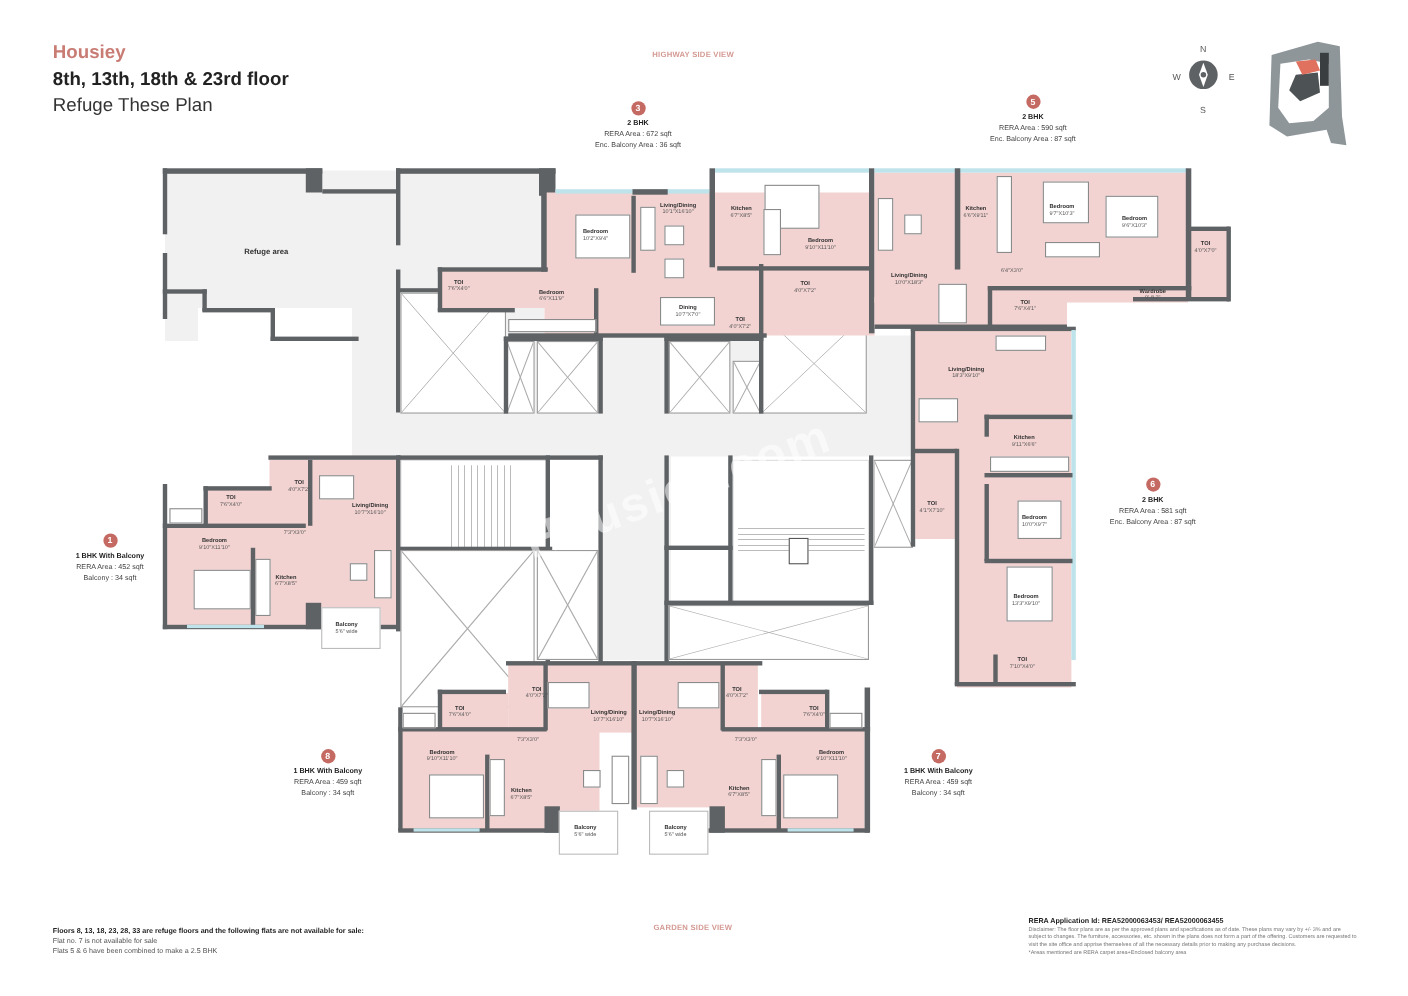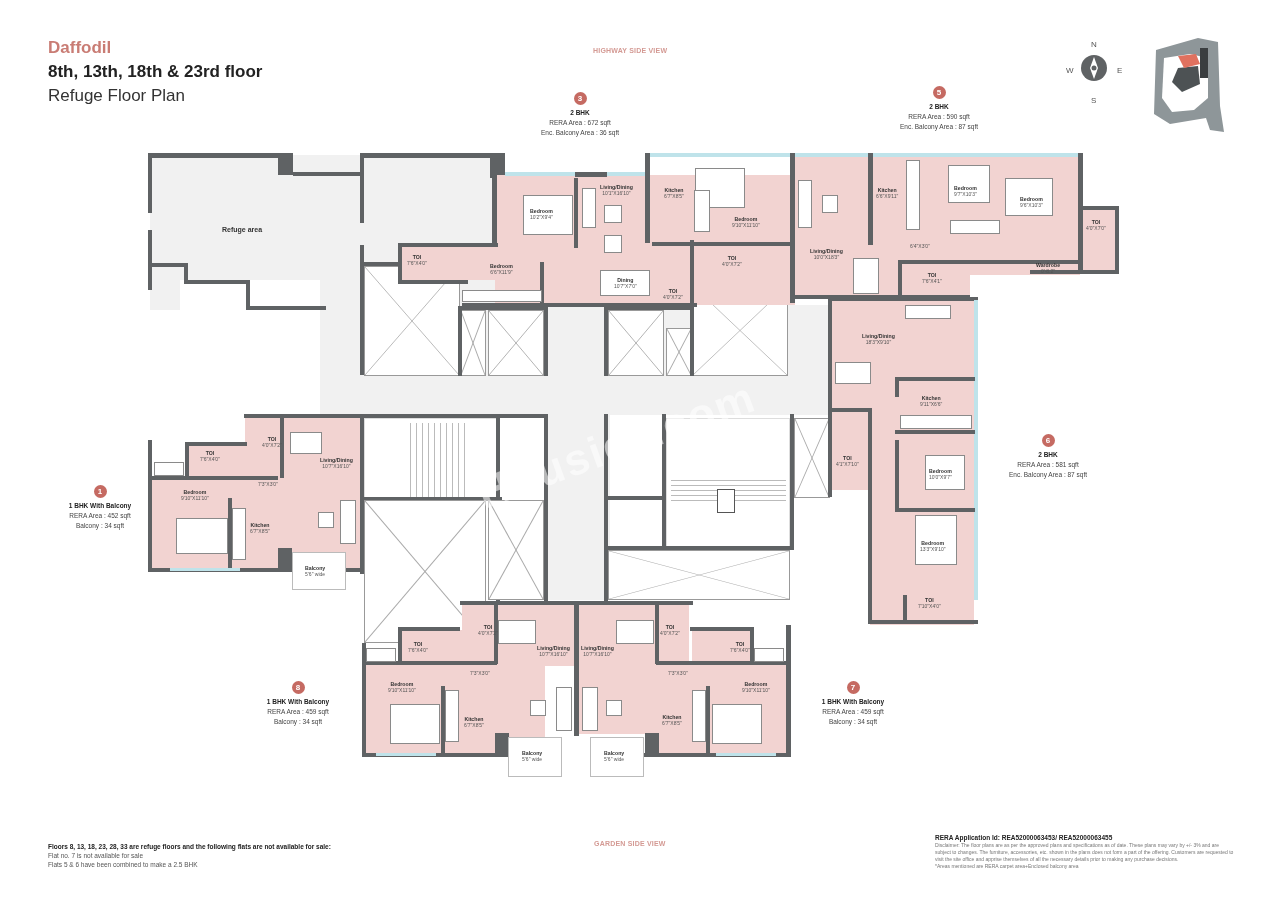--- a/index.html
+++ b/index.html
@@ -25,23 +25,23 @@
   .xbox svg{width:100%;height:100%;display:block}
   .notes{left:48px;top:842px;font-size:6.5px;line-height:9px;color:#555}
   .notes .h{font-weight:bold;color:#222}
   .rera{left:935px;top:834px;width:300px;font-size:5px;line-height:7px;color:#777}
   .rera .h{font-weight:bold;color:#222;font-size:6.5px;margin-bottom:1px}
   .watermark{left:470px;top:420px;font-size:44px;color:rgba(255,255,255,.55);transform:rotate(-20deg);font-weight:bold;letter-spacing:2px;pointer-events:none}
 </style>
 </head>
 <body>
 
-<div class="abs title">Daffodil</div>
+<div class="abs title">Housiey</div>
 <div class="abs subtitle">8th, 13th, 18th &amp; 23rd floor</div>
-<div class="abs subtitle2">Refuge Floor Plan</div>
+<div class="abs subtitle2">Refuge These Plan</div>
 
 <div class="abs view-label" style="left:593px;top:47px">HIGHWAY SIDE VIEW</div>
 <div class="abs view-label" style="left:594px;top:840px">GARDEN SIDE VIEW</div>
 
 <div class="abs" style="left:1063px;top:40px;width:64px;height:64px">
   <div class="abs" style="left:28px;top:0;font-size:8px;color:#555">N</div>
   <div class="abs" style="left:28px;top:56px;font-size:8px;color:#555">S</div>
   <div class="abs" style="left:54px;top:26px;font-size:8px;color:#555">E</div>
   <div class="abs" style="left:3px;top:26px;font-size:8px;color:#555">W</div>
   <svg class="abs" style="left:17px;top:14px" width="28" height="28" viewBox="0 0 28 28">

